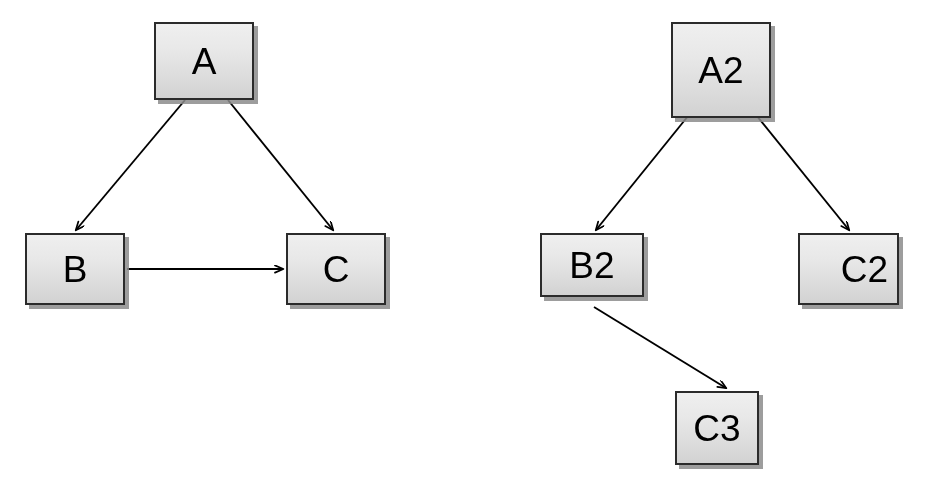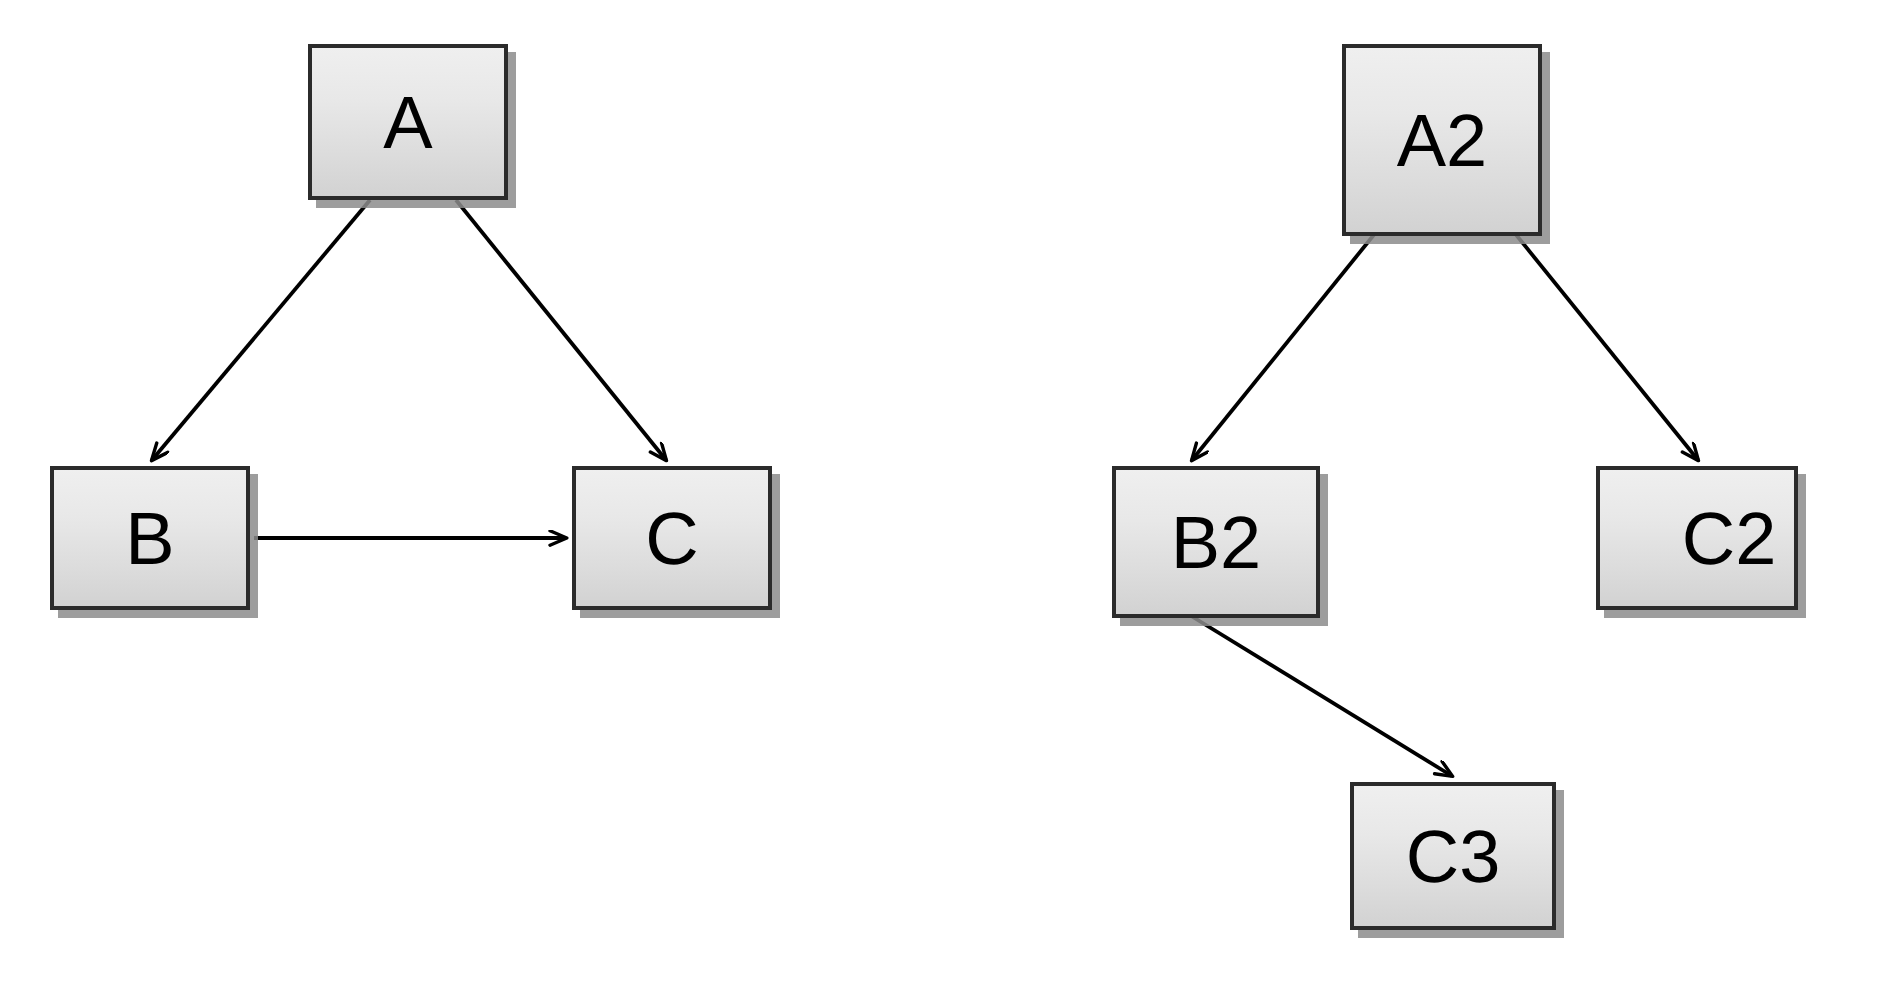--- a/index.html
+++ b/index.html
@@ -75,24 +75,24 @@
       </div>
       <div class="node" style="left: 25px; top: 233px; width: 100px; height: 72px;">
         <span class="node-label">B</span>
       </div>
       <div class="node" style="left: 286px; top: 233px; width: 100px; height: 72px;">
         <span class="node-label">C</span>
       </div>
       <div class="node" style="left: 671px; top: 22px; width: 100px; height: 96px;">
         <span class="node-label">A2</span>
       </div>
-      <div class="node" style="left: 556px; top: 233px; width: 104px; height: 76px;">
+      <div class="node" style="left: 540px; top: 233px; width: 104px; height: 64px;">
         <span class="node-label">B2</span>
       </div>
       <div class="node" style="left: 798px; top: 233px; width: 101px; height: 72px; padding-left: 32px;">
         <span class="node-label">C2</span>
       </div>
-      <div class="node" style="left: 675px; top: 391px; width: 103px; height: 74px;">
+      <div class="node" style="left: 675px; top: 391px; width: 84px; height: 74px;">
         <span class="node-label">C3</span>
       </div>
     </div>
 
 </div>
 
 </body></html>

